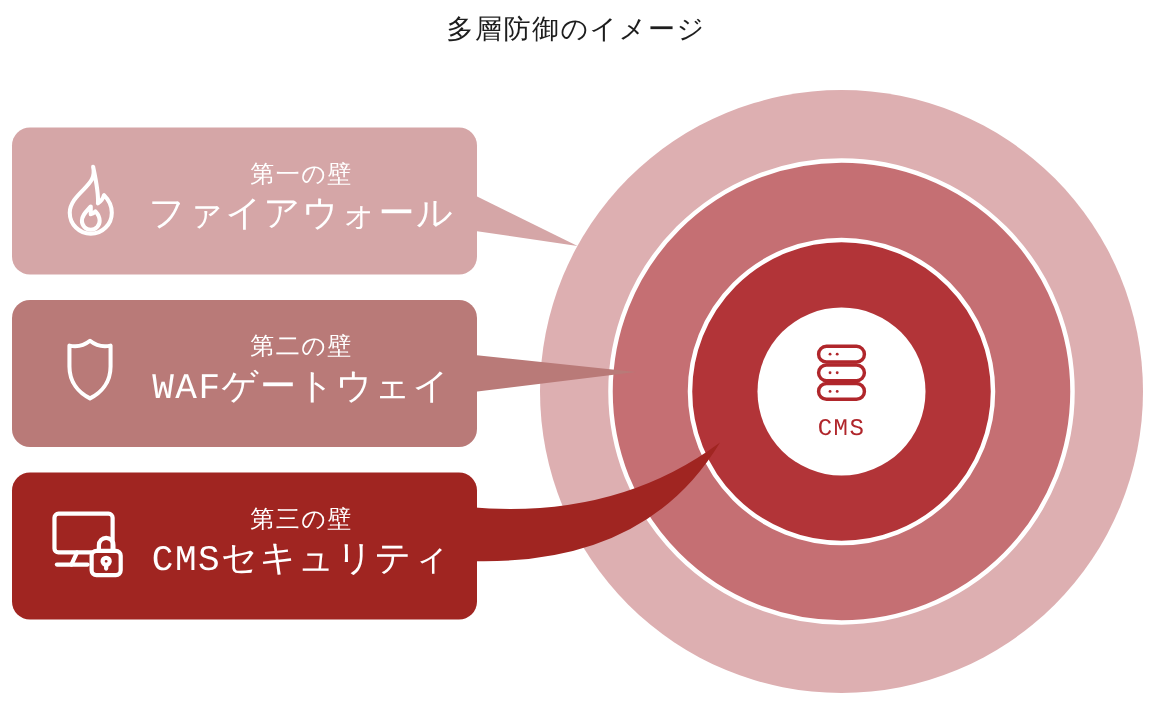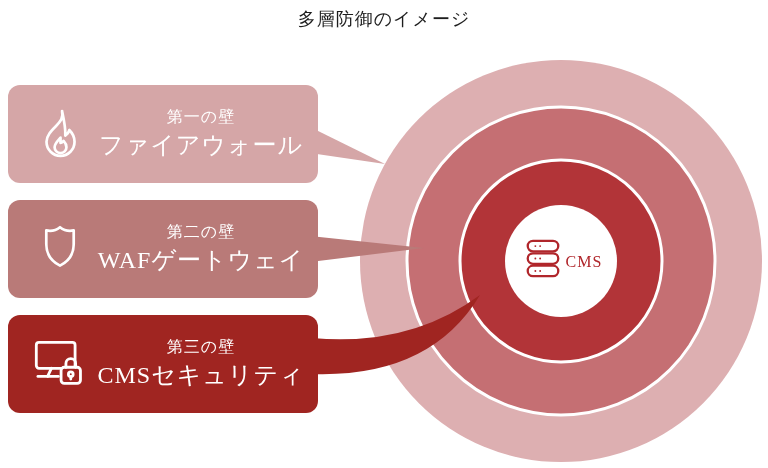--- a/index.html
+++ b/index.html
@@ -1,39 +1,39 @@
 <!DOCTYPE html>
 <html style="--title-text: #1d1d1d; --label-text: #ffffff; --wall1: #d5a6a7; --wall1-ring: #ddafb1; --wall2: #b97a78; --wall2-ring: #c56f73; --wall3: #a02521; --wall3-ring: #b23438; --separator: #ffffff; --center-bg: #ffffff; --center-accent: #b0262b;"><head>
 <meta charset="utf-8">
 <style>
   html,body { margin:0; padding:0; background:#ffffff; }
   .canvas {
     position:relative; width:768px; height:468px; overflow:hidden; background:#ffffff;
-    font-family:Liberation Serif, serif;
+    font-family:Liberation Mono, monospace;
   }
   .title {
     position:absolute; top:7px; left:0; width:768px; text-align:center;
     font-size:18px; font-weight:500; letter-spacing:1px; color:var(--title-text,#1d1d1d);
   }
   .rings { position:absolute; left:0; top:0; width:768px; height:468px; }
   .wall-card {
     position:absolute; left:8px; width:310px; height:98px; border-radius:12px;
     display:flex; align-items:center; color:var(--label-text,#ffffff);
   }
   .wall-card.w1 { top:85px;  background:var(--wall1,#d5a6a7); }
   .wall-card.w2 { top:200px; background:var(--wall2,#b97a78); }
   .wall-card.w3 { top:315px; background:var(--wall3,#a02521); }
   .icon-wrap { flex:0 0 auto; width:56px; height:58px; margin-left:24px; display:flex; align-items:center; justify-content:center; }
   .icon-wrap svg { display:block; }
   .labels { flex:1 1 auto; text-align:center; padding-right:4px; }
   .step-label { font-size:16px; line-height:1; margin-bottom:7px; letter-spacing:1px; }
   .name-label { font-size:24px; line-height:1.1; font-weight:500; letter-spacing:1px; }
   .core {
     position:absolute; left:505px; top:205px; width:112px; height:112px;
-    display:flex; align-items:center; justify-content:center;
+    display:flex; flex-direction:column; align-items:center; justify-content:center;
     color:var(--center-accent,#b0262b);
   }
   .core-label { font-size:16px; letter-spacing:1px; margin-top:2px; color:var(--center-accent,#b0262b); }
 </style>
 </head>
 <body>
 
 <div class="canvas">
 
   <div class="title">多層防御のイメージ</div>

